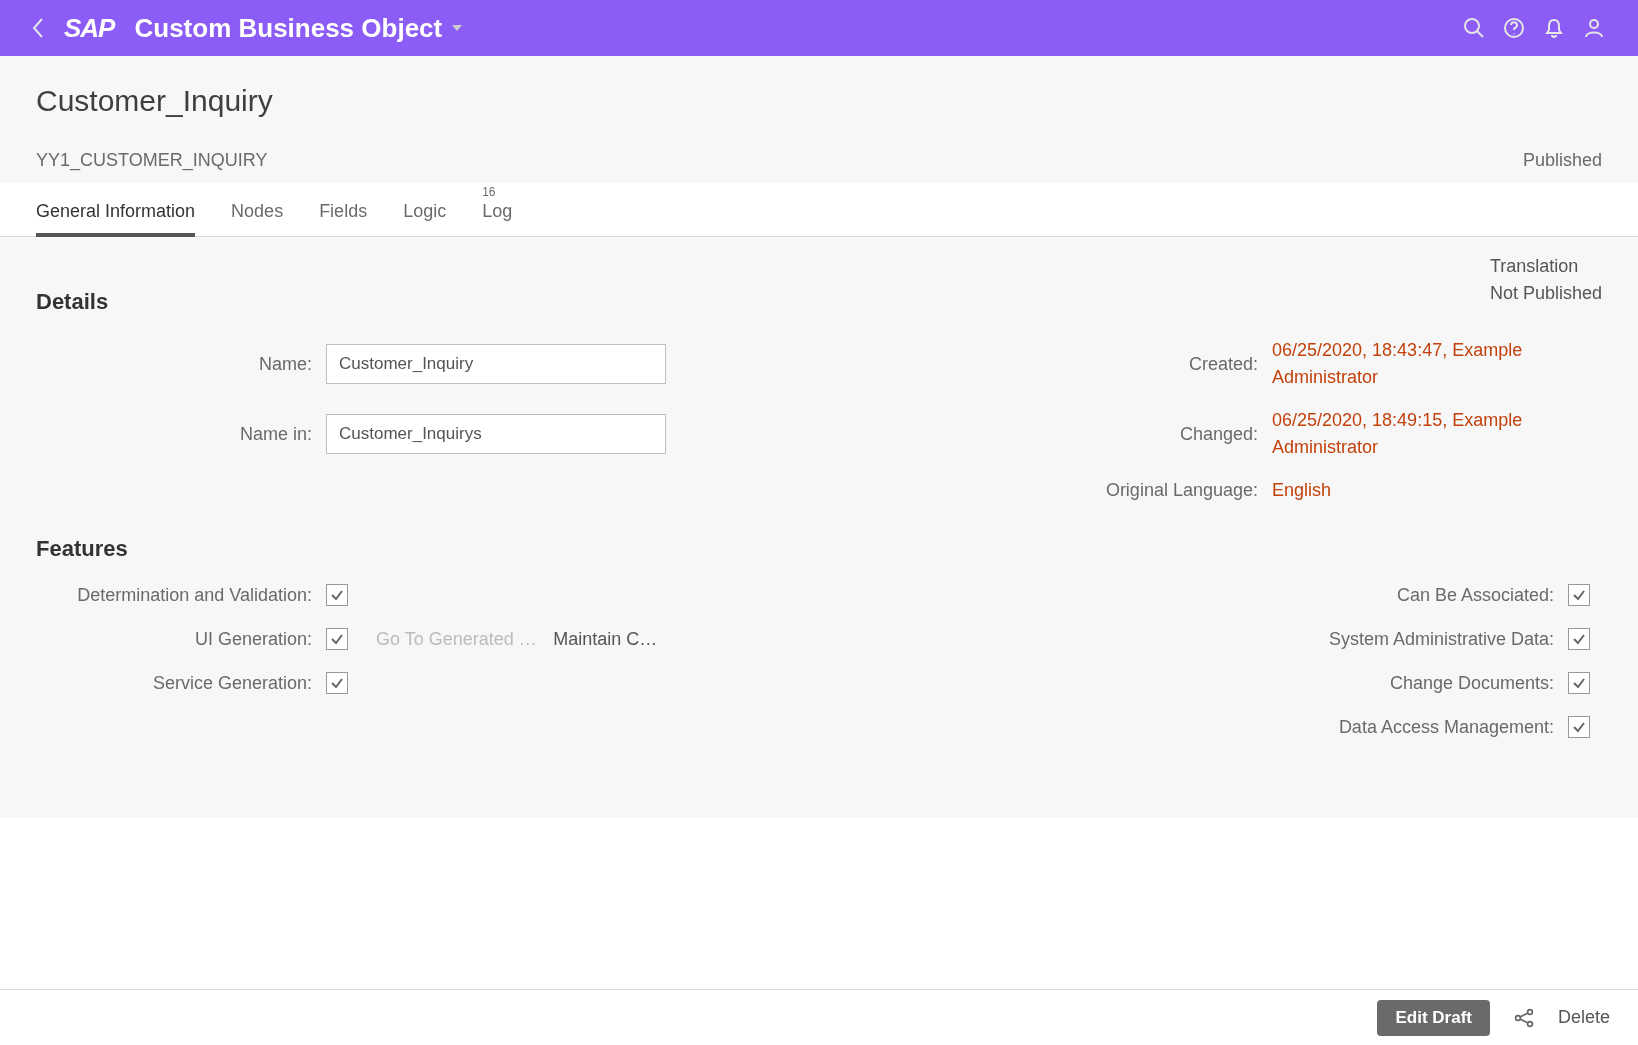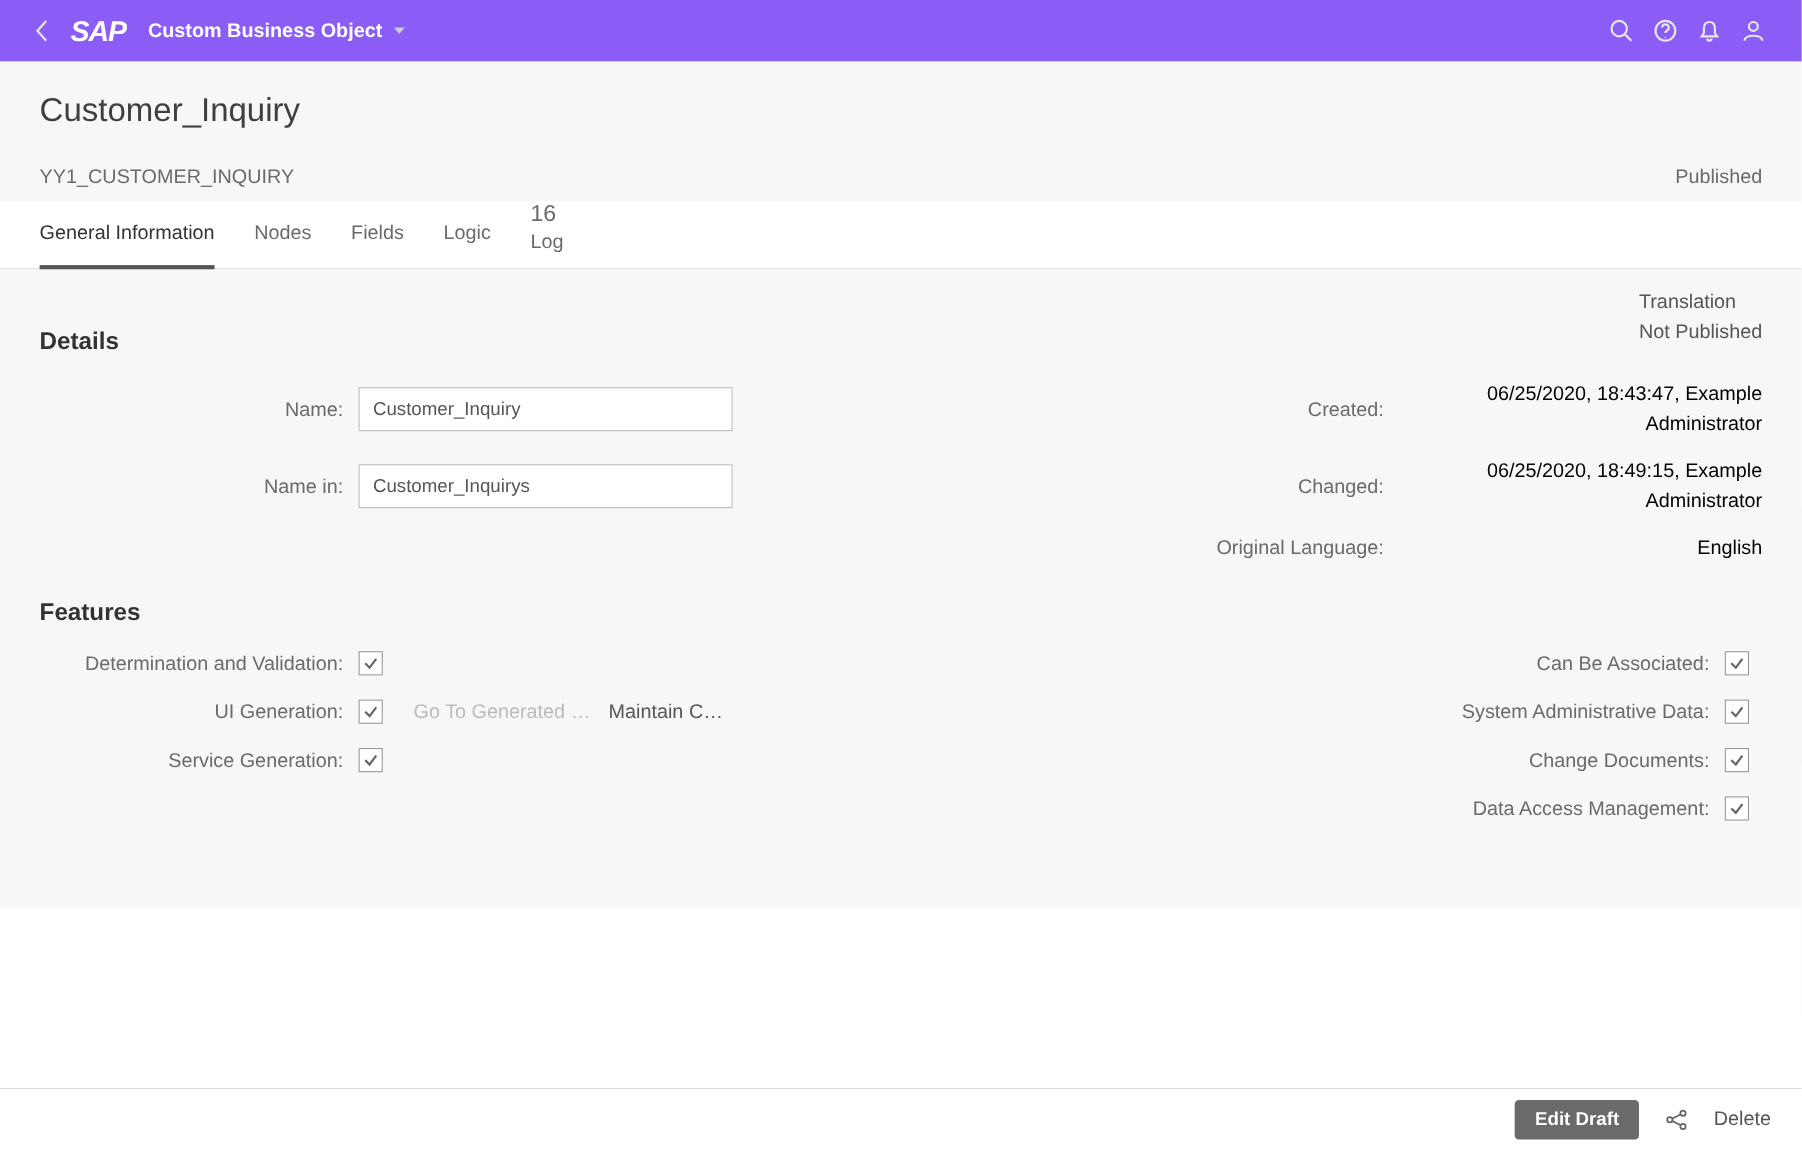--- a/index.html
+++ b/index.html
@@ -1,40 +1,40 @@
 <!DOCTYPE html>
 <html><head>
 <meta charset="utf-8">
 <style>
 * { box-sizing: border-box; margin: 0; padding: 0; }
 body { font-family: Arial, Helvetica, sans-serif; background: #fff; color: #333; }
 .shell-header { background: #8b5cf6; height: 56px; display: flex; align-items: center; padding: 0 24px; color: #fff; }
 .shell-header .back { width: 28px; display: flex; justify-content: center; cursor: pointer; }
 .shell-header .logo { font-weight: 900; font-style: italic; font-size: 26px; letter-spacing: -1px; margin: 0 20px 0 12px; position: relative; }
 .shell-header .logo::after { content: ""; position: absolute; right: -10px; top: 2px; width: 0; height: 0; border-top: 24px solid #888; border-right: 12px solid transparent; display: none; }
-.shell-header .title-wrap { display: flex; align-items: center; gap: 8px; font-size: 18px; font-weight: 600; cursor: pointer; text-align: center; }
+.shell-header .title-wrap { display: flex; align-items: center; gap: 8px; font-size: 26px; font-weight: 600; cursor: pointer; text-align: center; }
 .shell-header .spacer { flex: 1; }
 .shell-header .icon-btn { width: 40px; height: 40px; display: flex; align-items: center; justify-content: center; cursor: pointer; }
 .shell-header svg { stroke: #e6e6e6; fill: none; stroke-width: 2; }
 .page-header { padding: 28px 36px 12px 36px; background: #f7f7f7; }
 .page-header h1 { font-size: 30px; font-weight: 400; color: #3f3f3f; }
 .page-header .subrow { display: flex; justify-content: space-between; margin-top: 32px; color: #6a6a6a; font-size: 18px; }
 .tabs { display: flex; gap: 36px; padding: 0 36px; border-bottom: 1px solid #d9d9d9; background: #fff; }
 .tab { padding: 18px 0 14px 0; font-size: 18px; color: #6a6a6a; cursor: pointer; position: relative; }
 .tab.active { color: #333; }
 .tab.active::after { content: ""; position: absolute; left: 0; right: 0; bottom: -1px; height: 4px; background: #555; }
-.tab .count { display: block; font-size: 21px; margin-bottom: 2px; }
+.tab .count { display: block; font-size: 12px; margin-bottom: 2px; }
 .tab.log { padding-top: 0; padding-bottom: 14px; display: flex; flex-direction: column; justify-content: flex-end; }
 .content { padding: 20px 36px 80px 36px; background: #f7f7f7; position: relative; }
 .translation-status { position: absolute; right: 36px; top: 16px; text-align: left; color: #555; font-size: 18px; line-height: 1.5; }
 .section-title { font-size: 22px; font-weight: 700; color: #333; margin: 32px 0 22px 0; }
 .form-grid { display: grid; grid-template-columns: 290px 340px 1fr 190px 330px; row-gap: 16px; align-items: center; }
 .label { text-align: right; color: #6a6a6a; font-size: 18px; padding-right: 14px; }
 .input { height: 40px; border: 1px solid #bfbfbf; background: #fff; padding: 0 12px; font-size: 17px; color: #555; width: 100%; }
-.value { color: #000000; font-size: 18px; line-height: 1.5; text-align: right; }
+.value { color: #c2410c; font-size: 18px; line-height: 1.5; }
 .features-grid { display: grid; grid-template-columns: 290px 34px 1fr 300px 34px; row-gap: 22px; align-items: center; }
 .checkbox { width: 22px; height: 22px; border: 1px solid #999; background: #fff; display: inline-flex; align-items: center; justify-content: center; cursor: pointer; }
 .checkbox svg { width: 14px; height: 14px; }
 .link-disabled { color: #bbb; font-size: 18px; margin-left: 16px; }
 .link-enabled { color: #555; font-size: 18px; margin-left: 12px; cursor: pointer; }
 .footer { position: fixed; bottom: 0; left: 0; right: 0; height: 56px; background: #fff; border-top: 1px solid #d9d9d9; display: flex; align-items: center; justify-content: flex-end; padding: 0 28px; gap: 20px; }
 .btn-primary { background: #6a6a6a; color: #fff; border: none; height: 36px; padding: 0 18px; font-size: 17px; font-weight: 600; border-radius: 4px; cursor: pointer; }
 .footer-icon { width: 28px; height: 28px; display: flex; align-items: center; justify-content: center; cursor: pointer; }
 .footer .delete { color: #555; font-size: 18px; cursor: pointer; }
 </style>

